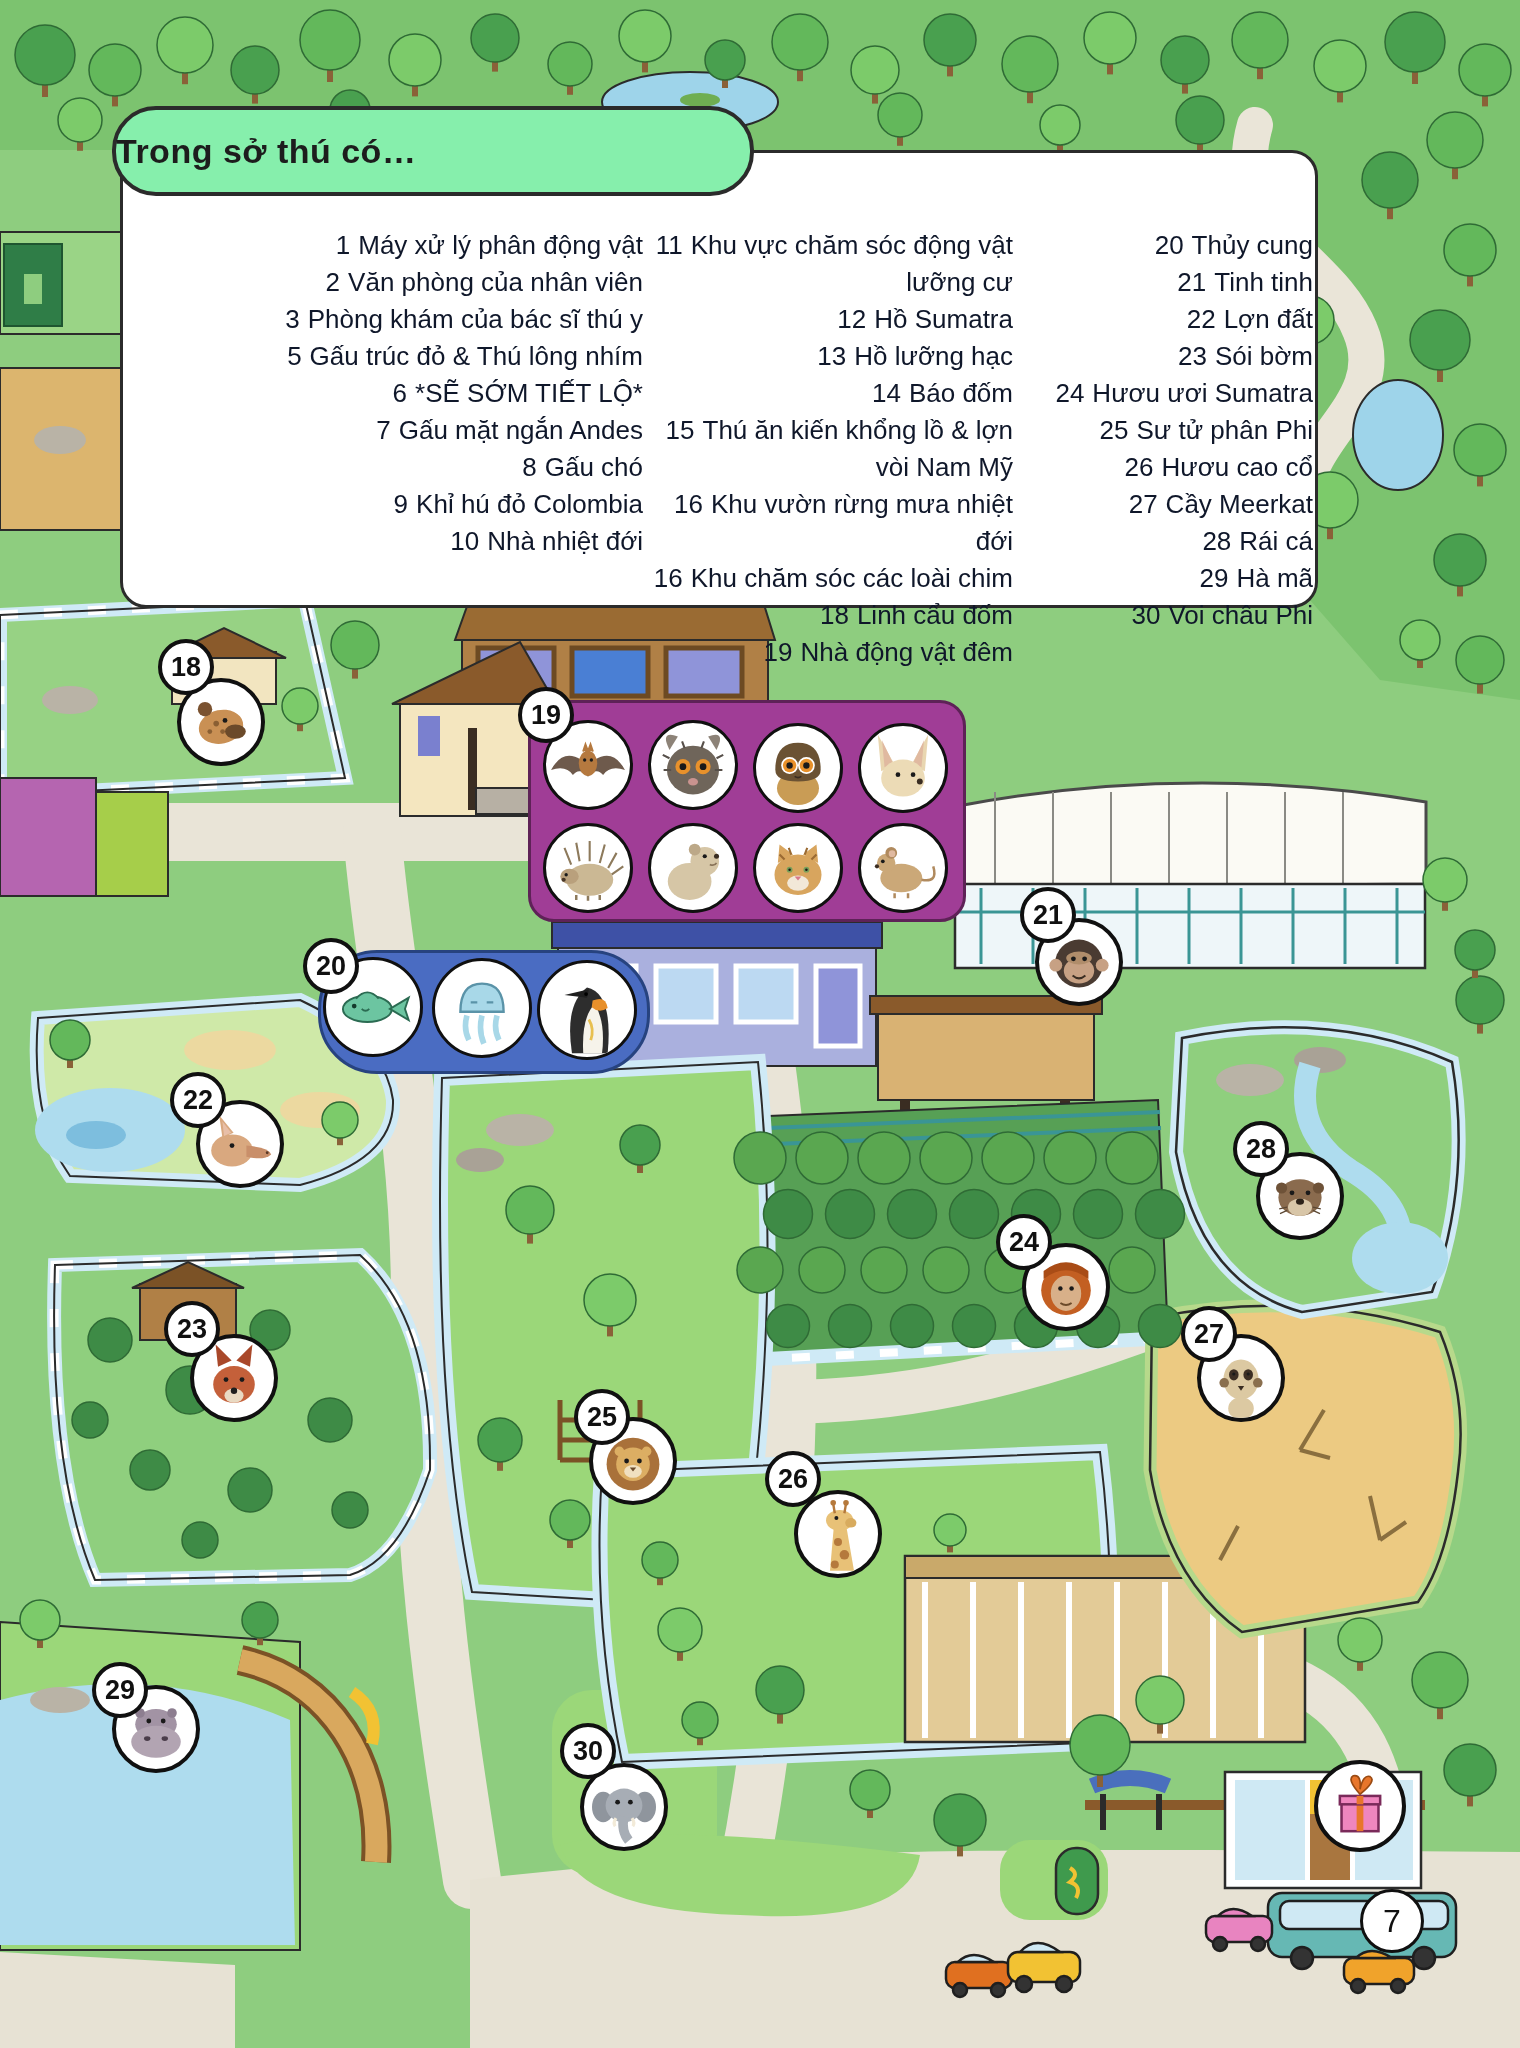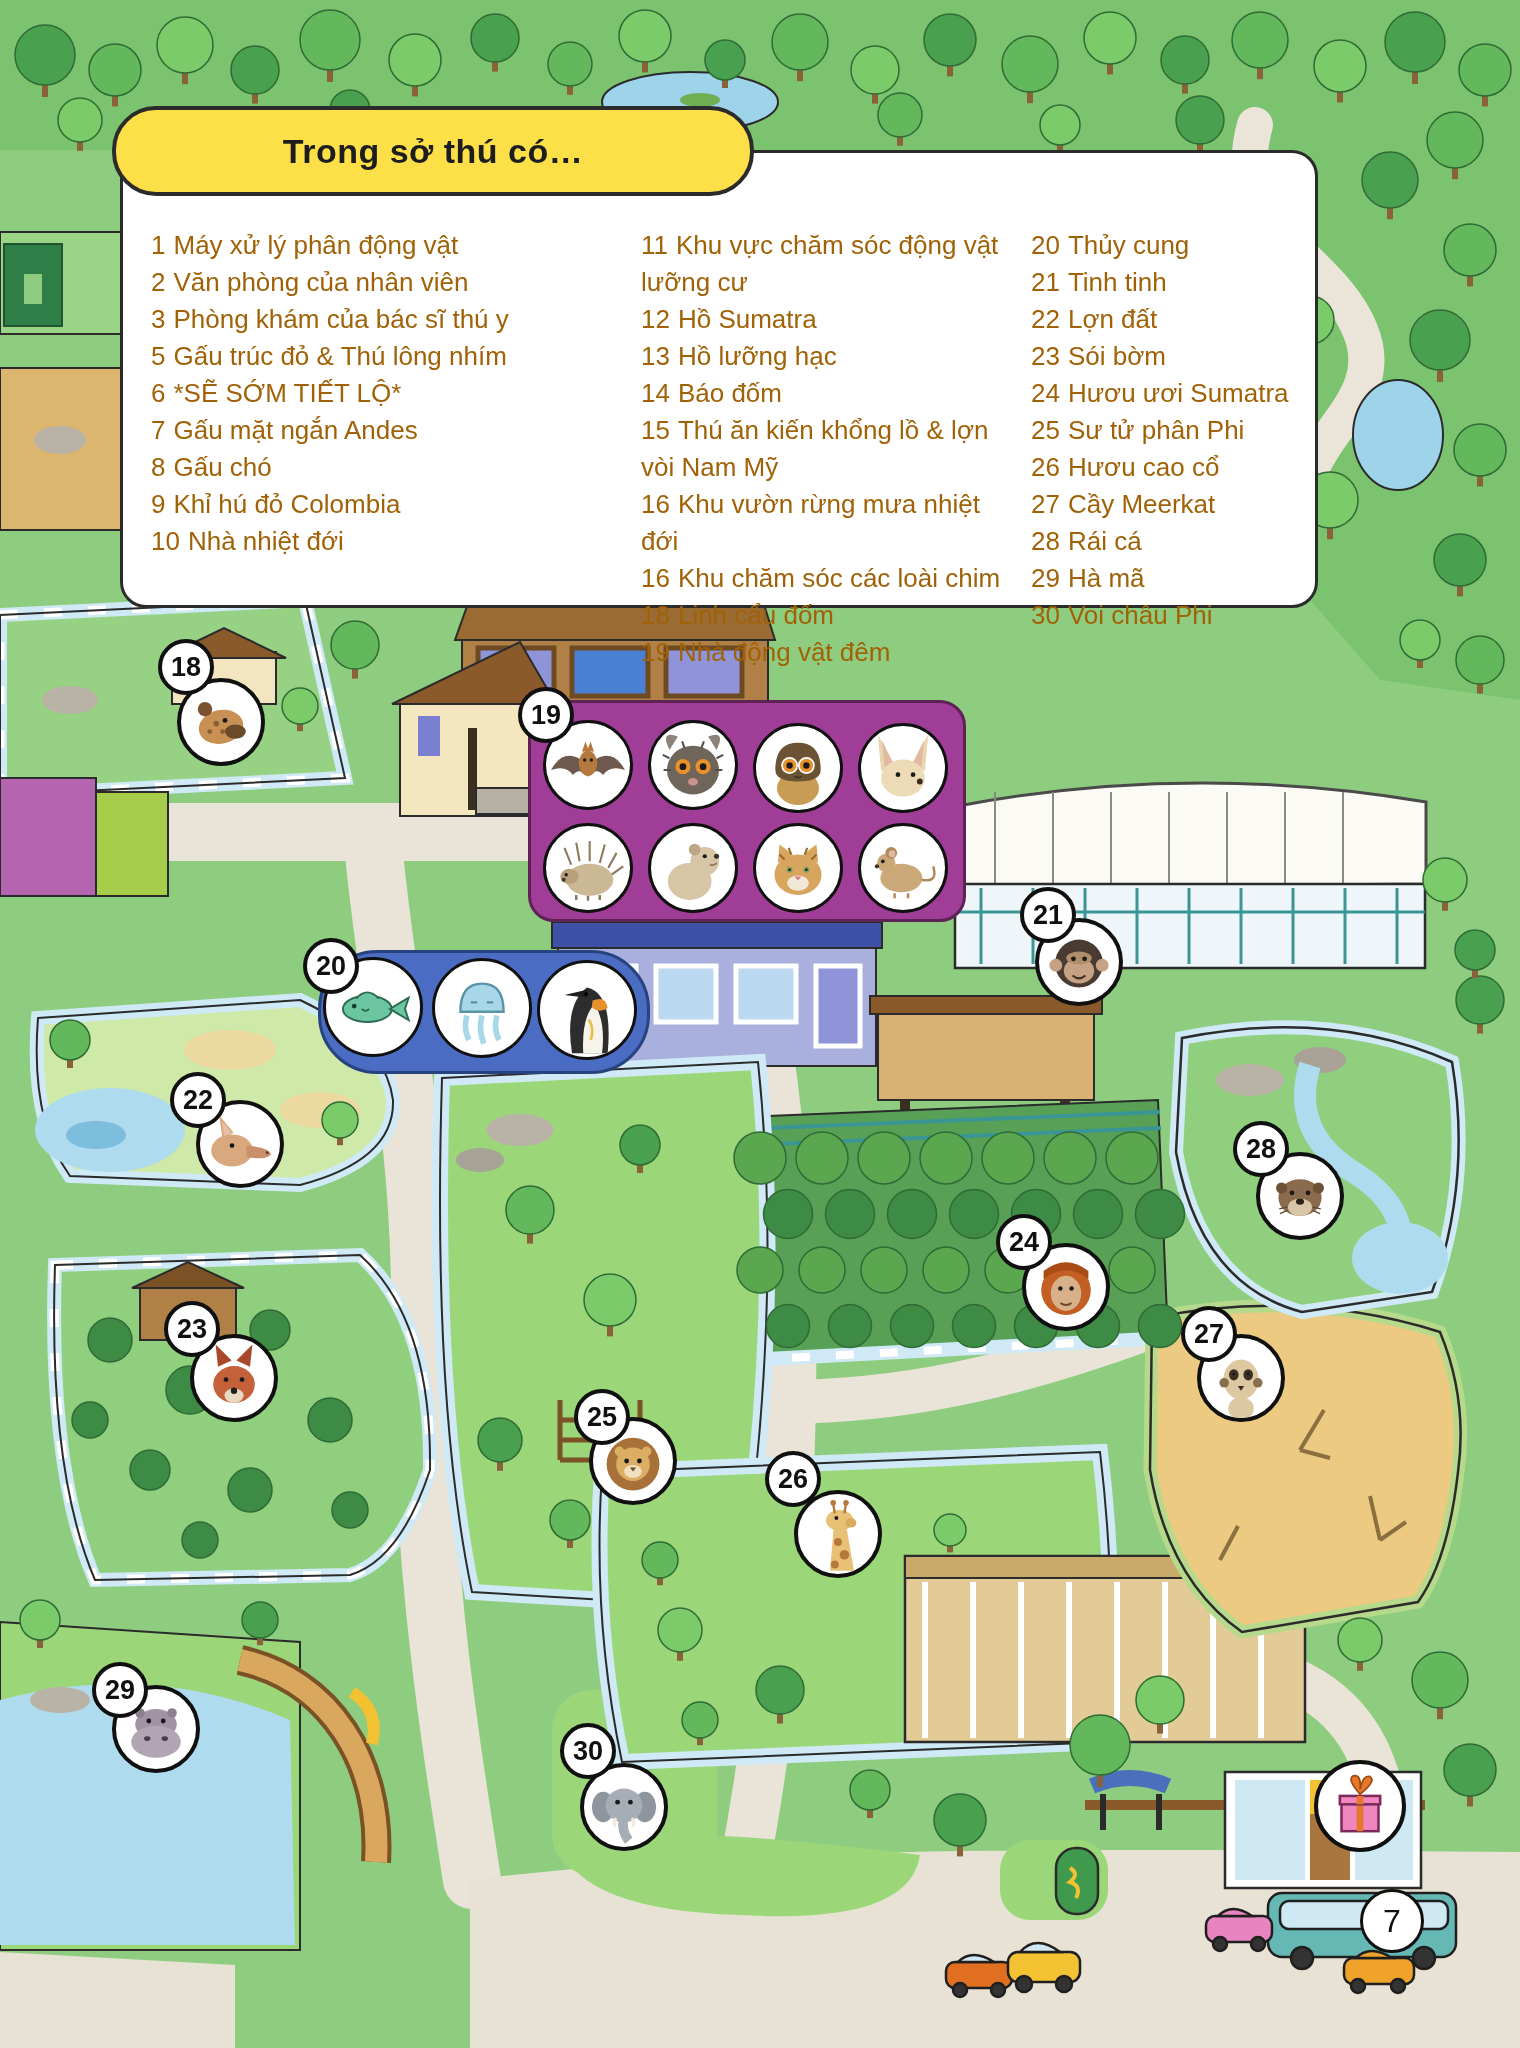--- a/index.html
+++ b/index.html
@@ -1,26 +1,26 @@
 <!DOCTYPE html>
 <html><head>
 <meta charset="utf-8">
 <style>
   html,body{margin:0;padding:0;background:#fff;}
   #page{position:relative;width:1520px;height:2048px;overflow:hidden;
         font-family:"Liberation Sans",sans-serif;background:#8ecd7f;}
   #mapsvg{position:absolute;left:0;top:0;width:1520px;height:2048px;}
   
   .title-bubble{position:absolute;left:112px;top:106px;width:634px;height:82px;
-      background:#fde047;border:4px solid #2b2b2b;border-radius:44px;z-index:6;
-      display:flex;align-items:center;justify-content:center;}
+      background:#86efac;border:4px solid #2b2b2b;border-radius:44px;z-index:6;
+      display:flex;align-items:center;justify-content:flex-start;}
   .title-bubble span{font-size:34px;font-weight:bold;color:#1d1d1d;letter-spacing:.5px;}
   .legend-panel{position:absolute;left:120px;top:150px;width:1192px;height:452px;
       background:#fff;border:3px solid #2b2b2b;border-radius:8px 26px 26px 26px;z-index:5;}
-  .lg-col{position:absolute;top:74px;font-size:26px;line-height:37px;color:#a16207;}
+  .lg-col{position:absolute;top:74px;font-size:26px;line-height:37px;color:#0f172a;text-align:right;}
   .lg-col.c1{left:28px;width:492px;}
   .lg-col.c2{left:518px;width:372px;}
   .lg-col.c3{left:908px;width:282px;}
   .lg-item{margin:0;}
   .lg-num{margin-right:8px;}
   
   .mnum{position:absolute;width:56px;height:56px;border-radius:50%;background:#fff;
       border:4px solid #101010;box-sizing:border-box;display:flex;align-items:center;
       justify-content:center;font-size:27px;font-weight:bold;color:#101010;z-index:4;}
   .manimal{position:absolute;width:88px;height:88px;border-radius:50%;background:#fff;

